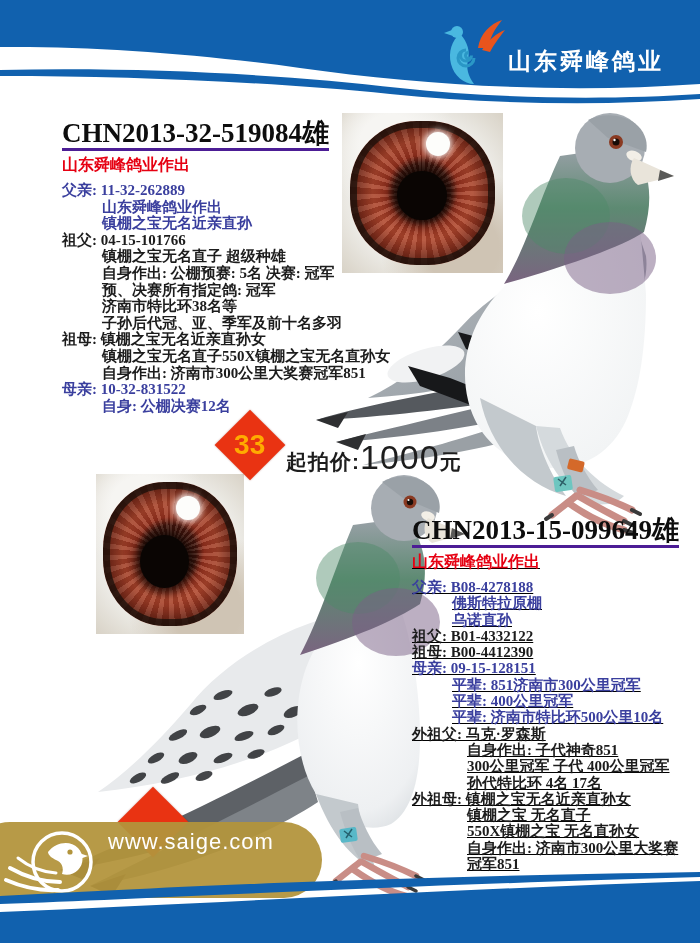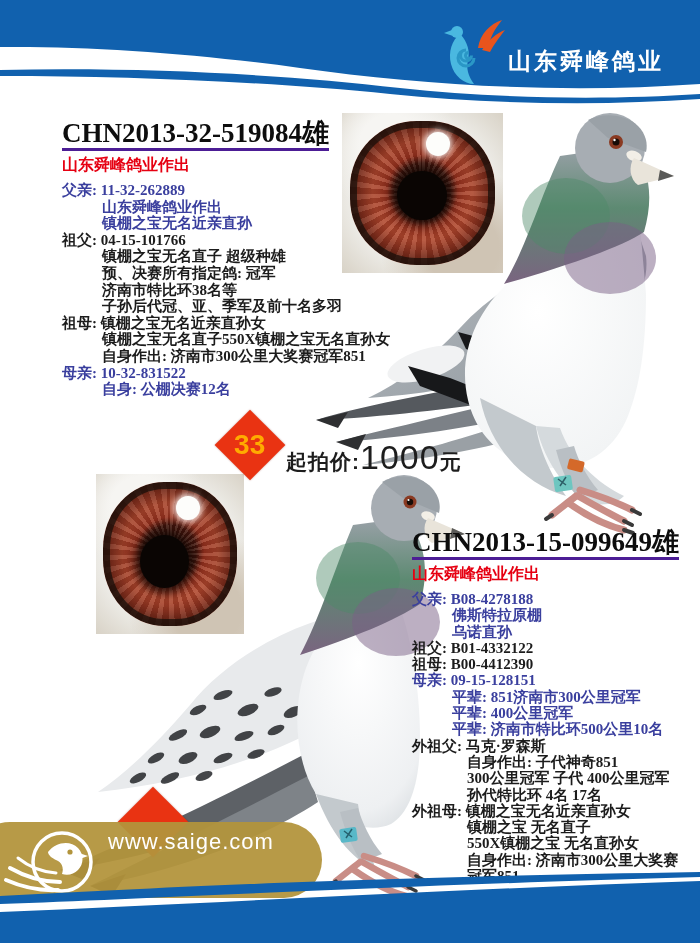--- a/index.html
+++ b/index.html
@@ -245,39 +245,40 @@
 
   <div class="ped-block abs" style="left:62px;top:119px;">
     <div class="ring-title">CHN2013-32-519084雄</div>
     <div class="breeder">山东舜峰鸽业作出</div>
     <div class="plines" id="ped1">
         <div class="pline c-blue">父亲: 11-32-262889</div>
         <div class="pline c-blue i-1">山东舜峰鸽业作出</div>
         <div class="pline c-blue i-1">镇棚之宝无名近亲直孙</div>
         <div class="pline c-black">祖父: 04-15-101766</div>
         <div class="pline c-black i-1">镇棚之宝无名直子 超级种雄</div>
+        <div class="pline c-black i-1">自身作出: 公棚预赛: 5名 决赛: 冠军</div>
         <div class="pline c-black i-1">预、决赛所有指定鸽: 冠军</div>
         <div class="pline c-black i-1">济南市特比环38名等</div>
         <div class="pline c-black i-1">子孙后代冠、亚、季军及前十名多羽</div>
         <div class="pline c-black">祖母: 镇棚之宝无名近亲直孙女</div>
         <div class="pline c-black i-1">镇棚之宝无名直子550X镇棚之宝无名直孙女</div>
         <div class="pline c-black i-1">自身作出: 济南市300公里大奖赛冠军851</div>
         <div class="pline c-blue">母亲: 10-32-831522</div>
         <div class="pline c-blue i-1">自身: 公棚决赛12名</div>
       </div>
   </div>
 
   <div class="badge abs" id="badge1" style="left:225px;top:420px;">
     <span>33</span>
   </div>
   <div id="price" class="abs">
     <span class="lbl">起拍价:</span><span class="amt">1000</span><span class="unit">元</span>
   </div>
 
-  <div class="ped-block abs" style="left:412px;top:528px;">
+  <div class="ped-block abs" style="left:412px;top:516px;text-decoration:underline;">
     <div class="ring-title">CHN2013-15-099649雄</div>
     <div class="breeder">山东舜峰鸽业作出</div>
     <div class="plines" id="ped2">
         <div class="pline c-blue">父亲: B08-4278188</div>
         <div class="pline c-blue i-1">佛斯特拉原棚</div>
         <div class="pline c-blue i-1">乌诺直孙</div>
         <div class="pline c-black">祖父: B01-4332122</div>
         <div class="pline c-black">祖母: B00-4412390</div>
         <div class="pline c-blue">母亲: 09-15-128151</div>
         <div class="pline c-blue i-1">平辈: 851济南市300公里冠军</div>

